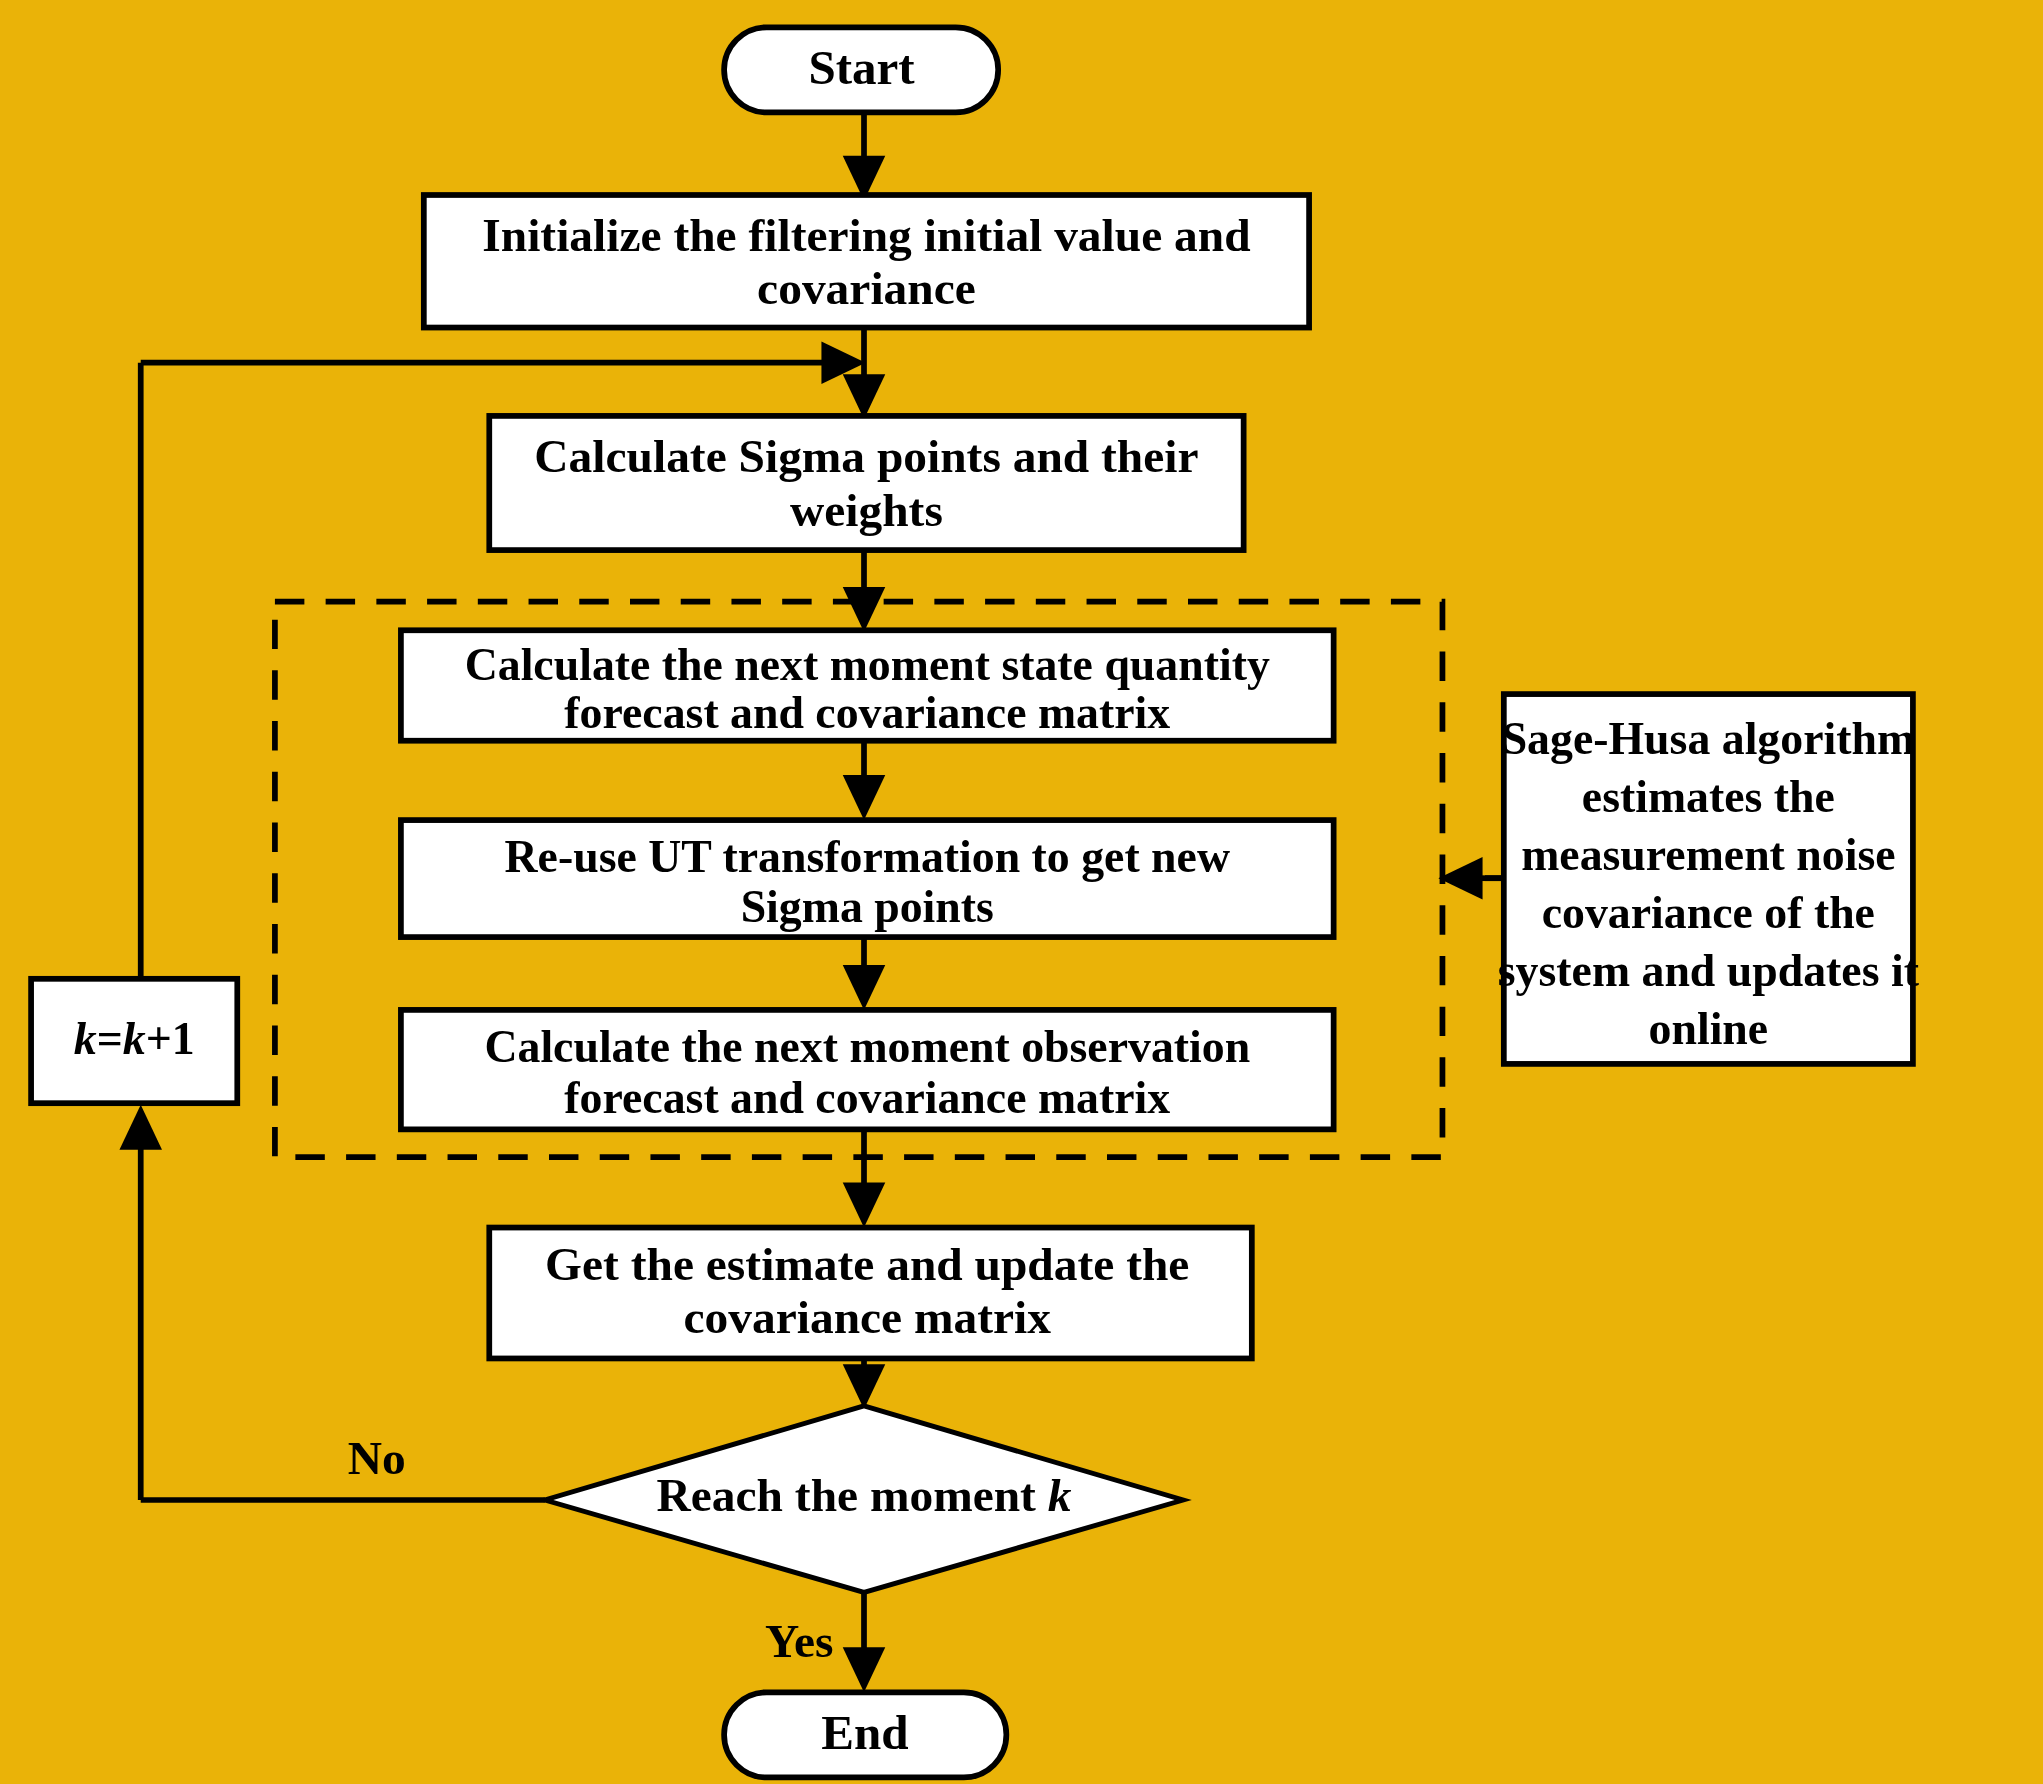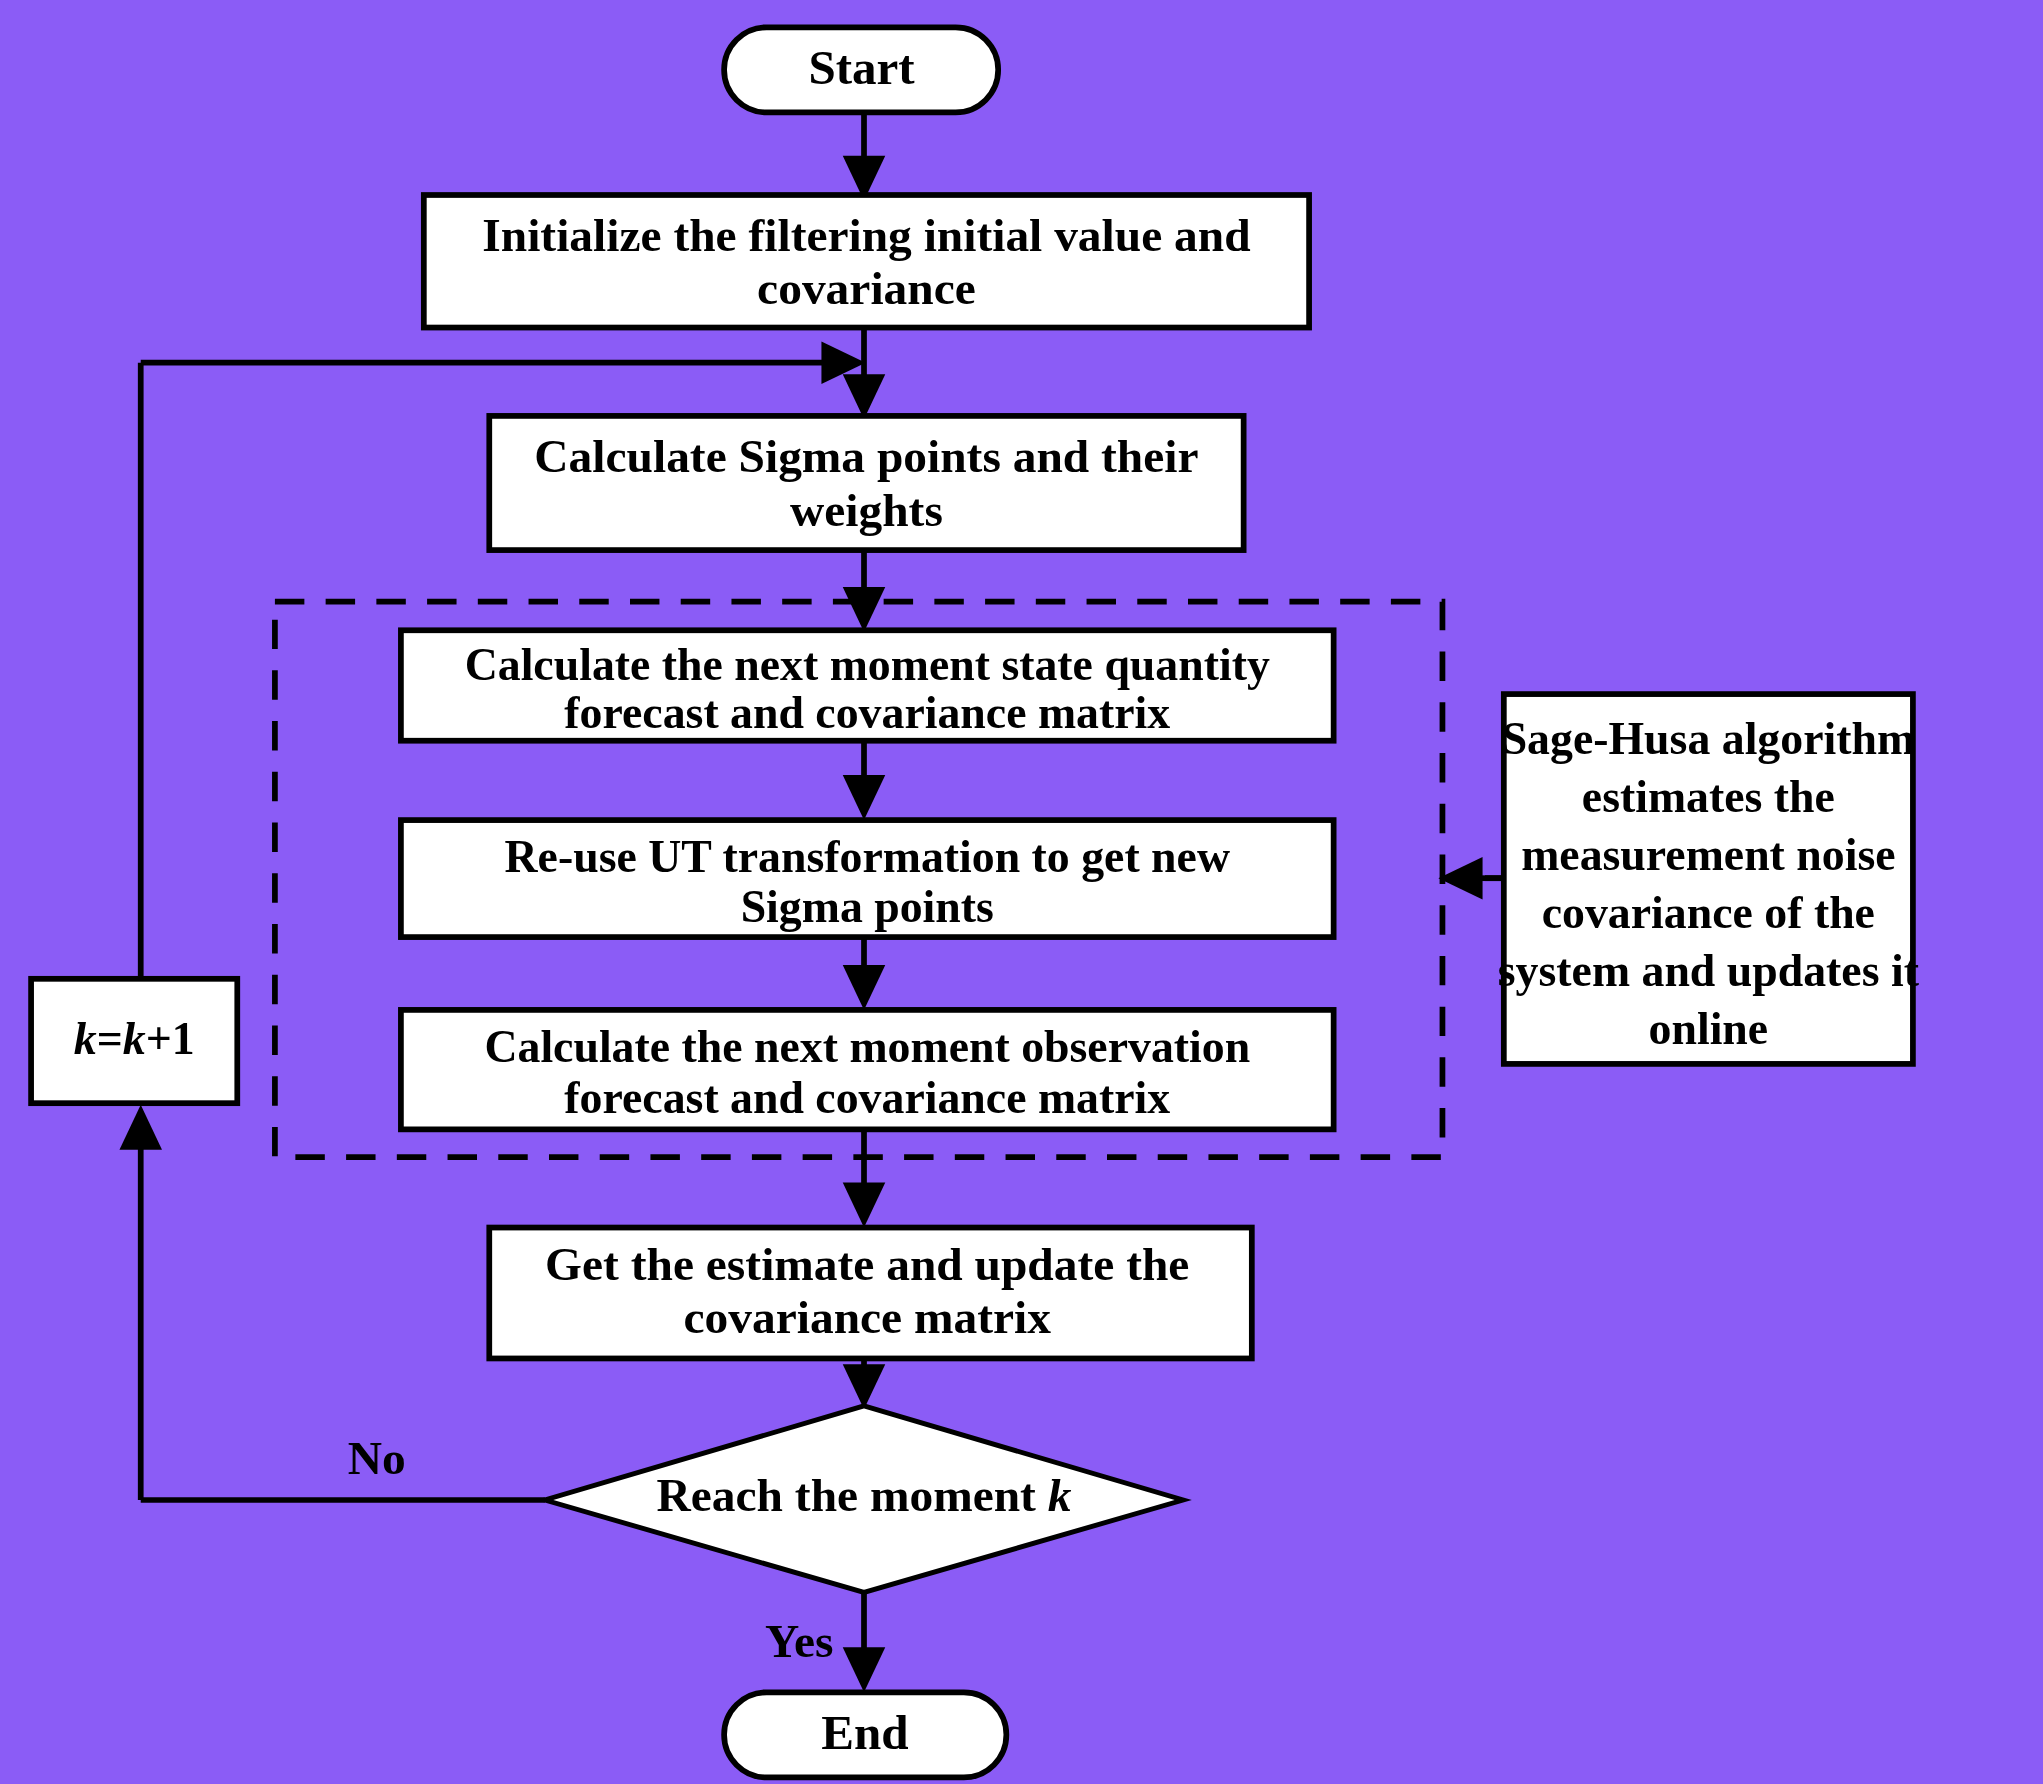--- a/index.html
+++ b/index.html
@@ -8,21 +8,21 @@
     padding: 0;
     background: #ffffff;
   }
   body {
     font-family: "Liberation Serif", "DejaVu Serif", serif;
   }
   #canvas {
     position: relative;
     width: 2043px;
     height: 1785px;
-    background: #8b5cf6;
+    background: #eab308;
     overflow: hidden;
     text-align: right;
   }
   svg#flow {
     position: absolute;
     left: 0;
     top: 0;
     width: 2043px;
     height: 1785px;
   }

